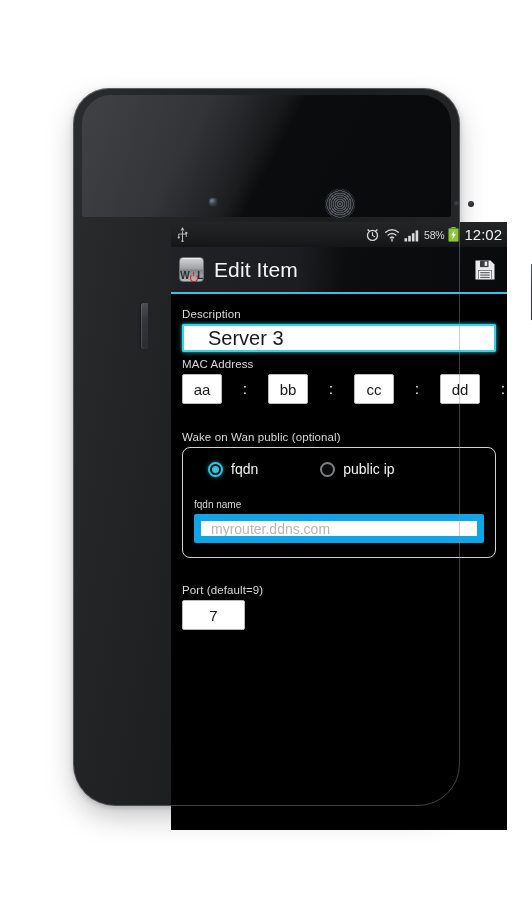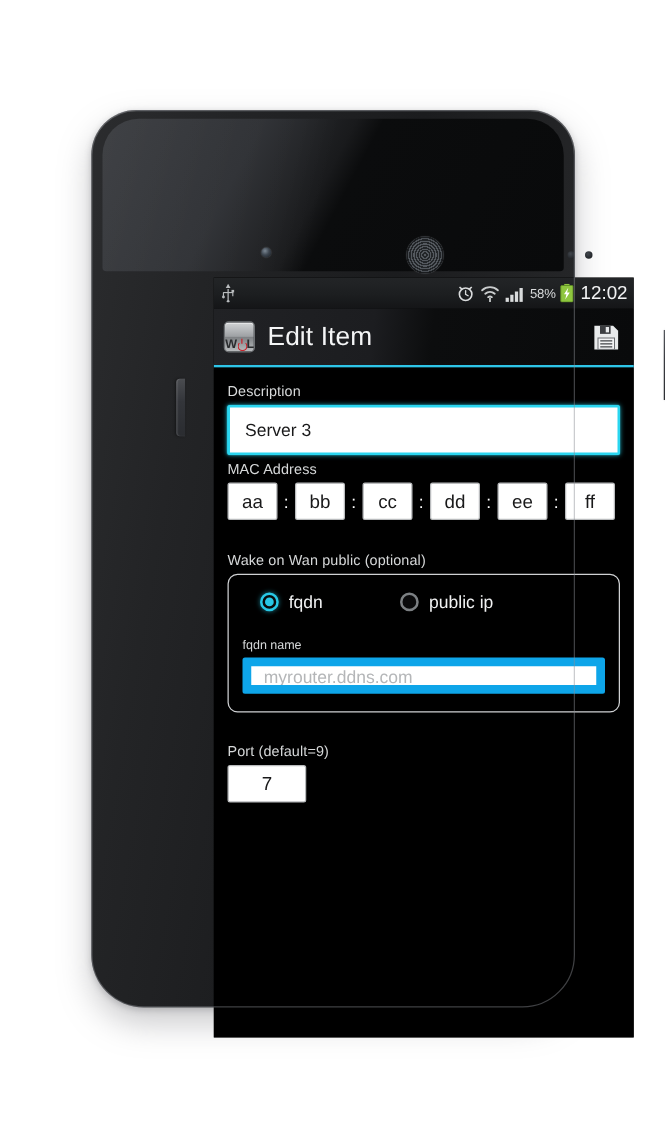--- a/index.html
+++ b/index.html
@@ -225,37 +225,37 @@
   .field-label {
     font-size: 11.5px;
     color: #d6d8d9;
     margin-bottom: 4px;
     letter-spacing: 0.1px;
   }
 
   
   #description-input {
     width: 100%;
-    height: 40px;
+    height: 28px;
     background: #ffffff;
     border: 2px solid #2ad6f0;
     border-radius: 2px;
     font-family: "Liberation Sans", sans-serif;
-    font-size: 14px;
+    font-size: 20px;
     color: #19191a;
-    padding: 0 12px;
+    padding: 0 24px;
     box-shadow: 0 0 4px rgba(42,214,240,0.75), 0 0 1px rgba(42,214,240,1);
     outline: none;
   }
 
   #mac-block { margin-top: 6px; }
   #mac-row {
     display: flex;
     align-items: center;
-    gap: 0px;
+    gap: 16px;
   }
   .mac-octet {
     width: 40px;
     height: 30px;
     background: #ffffff;
     border: 1px solid #b9bbbd;
     border-radius: 2px;
     font-family: "Liberation Sans", sans-serif;
     font-size: 15px;
     color: #19191a;

